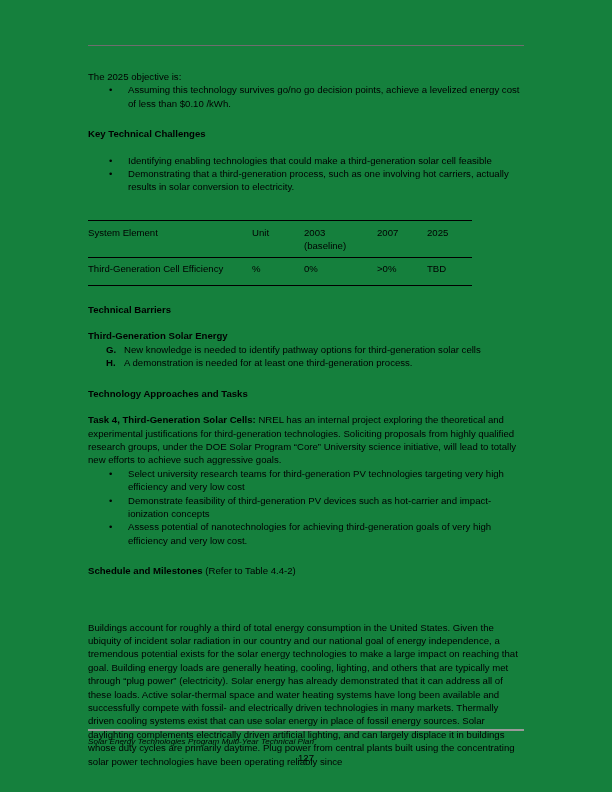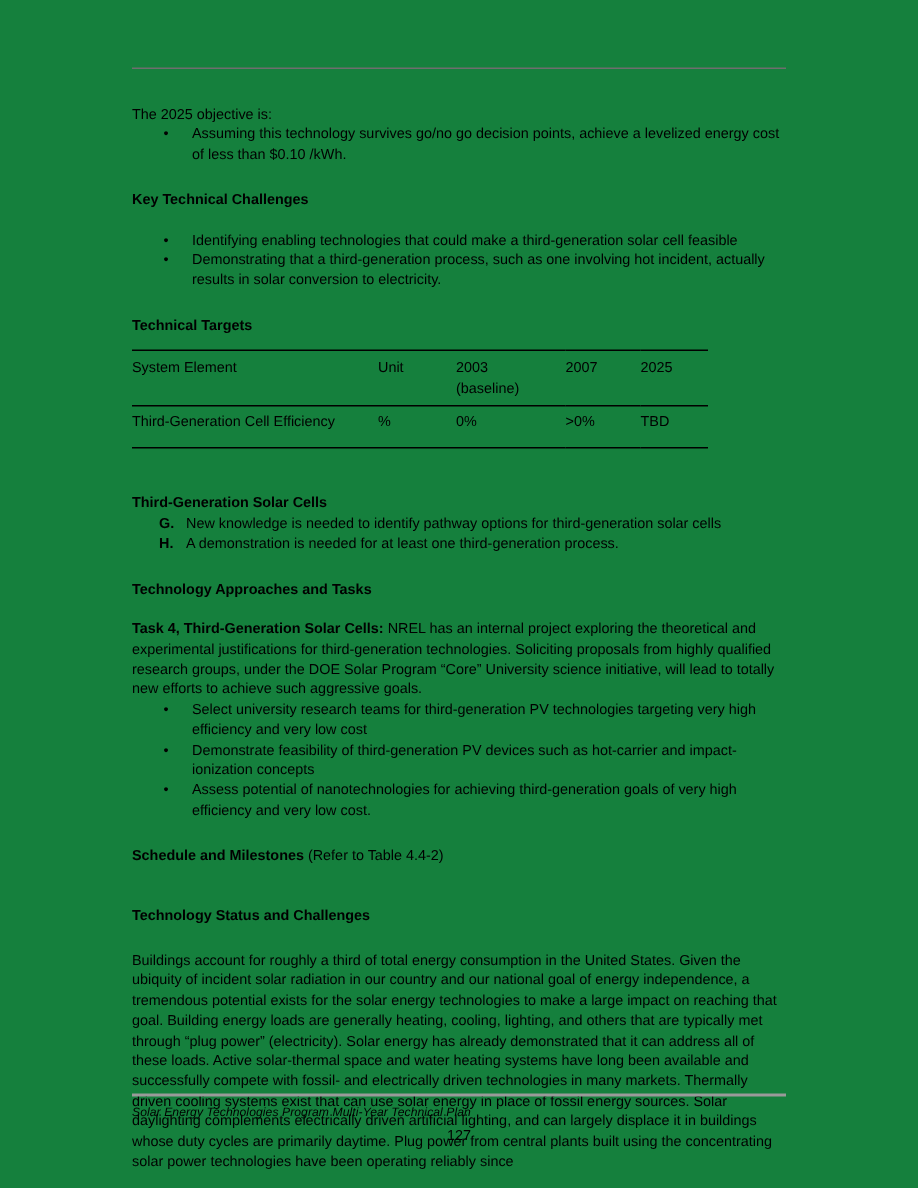--- a/index.html
+++ b/index.html
@@ -181,27 +181,26 @@
 
     <div class="gap-m"></div>
 
     <ul class="bullets">
       <li>
         <span class="bullet-dot">•</span>
         <span>Identifying enabling technologies that could make a third-generation solar cell feasible</span>
       </li>
       <li>
         <span class="bullet-dot">•</span>
-        <span>Demonstrating that a third-generation process, such as one involving hot incident, actually results in solar conversion to electricity.</span>
+        <span>Demonstrating that a third-generation process, such as one involving hot carriers, actually results in solar conversion to electricity.</span>
       </li>
     </ul>
 
     <div class="gap-l"></div>
 
-    <h3 class="heading">Technical Targets</h3>
 
     <div class="tbl-wrap">
       <table class="targets">
         <thead>
           <tr>
             <th class="col-el">System Element</th>
             <th class="col-unit">Unit</th>
             <th class="col-2003">
               <span>2003</span><br>
               <span>(baseline)</span>
@@ -217,24 +216,25 @@
             <td>0%</td>
             <td>&gt;0%</td>
             <td>TBD</td>
           </tr>
         </tbody>
       </table>
     </div>
 
     <div class="gap-l"></div>
 
-
-    <div class="gap-m"></div>
-
-    <h3 class="heading">Third-Generation Solar Cells</h3>
+    <h3 class="heading">Technical Barriers</h3>
+
+    <div class="gap-m"></div>
+
+    <h3 class="heading">Third-Generation Solar Energy</h3>
 
     <ol class="alpha-list">
       <li>
         <span class="alpha-label">G.</span>
         <span>New knowledge is needed to identify pathway options for third-generation solar cells</span>
       </li>
       <li>
         <span class="alpha-label">H.</span>
         <span>A demonstration is needed for at least one third-generation process.</span>
       </li>
@@ -265,21 +265,20 @@
 
     <div class="gap-l"></div>
 
     <p class="para"><span class="inline-bold">Schedule and Milestones</span><span> (Refer to Table 4.4-2)</span></p>
 
     <div class="gap-m"></div>
 
 
     <div class="gap-m"></div>
 
-    <h3 class="heading">Technology Status and Challenges</h3>
 
     <div class="gap-l"></div>
 
     <p class="para">Buildings account for roughly a third of total energy consumption in the United States.  Given the ubiquity of incident solar radiation in our country and our national goal of energy independence, a tremendous potential exists for the solar energy technologies to make a large impact on reaching that goal.  Building energy loads are generally heating, cooling, lighting, and others that are typically met through “plug power” (electricity).  Solar energy has already demonstrated that it can address all of these loads.  Active solar-thermal space and water heating systems have long been available and successfully compete with fossil- and electrically driven technologies in many markets.  Thermally driven cooling systems exist that can use solar energy in place of fossil energy sources.  Solar daylighting complements electrically driven artificial lighting, and can largely displace it in buildings whose duty cycles are primarily daytime.  Plug power from central plants built using the concentrating solar power technologies have been operating reliably since</p>
 
   </div>
 
   <div class="footer-rule"></div>
   <div class="footer-text">Solar Energy Technologies Program Multi-Year Technical Plan</div>
   <div class="page-number">127</div>

